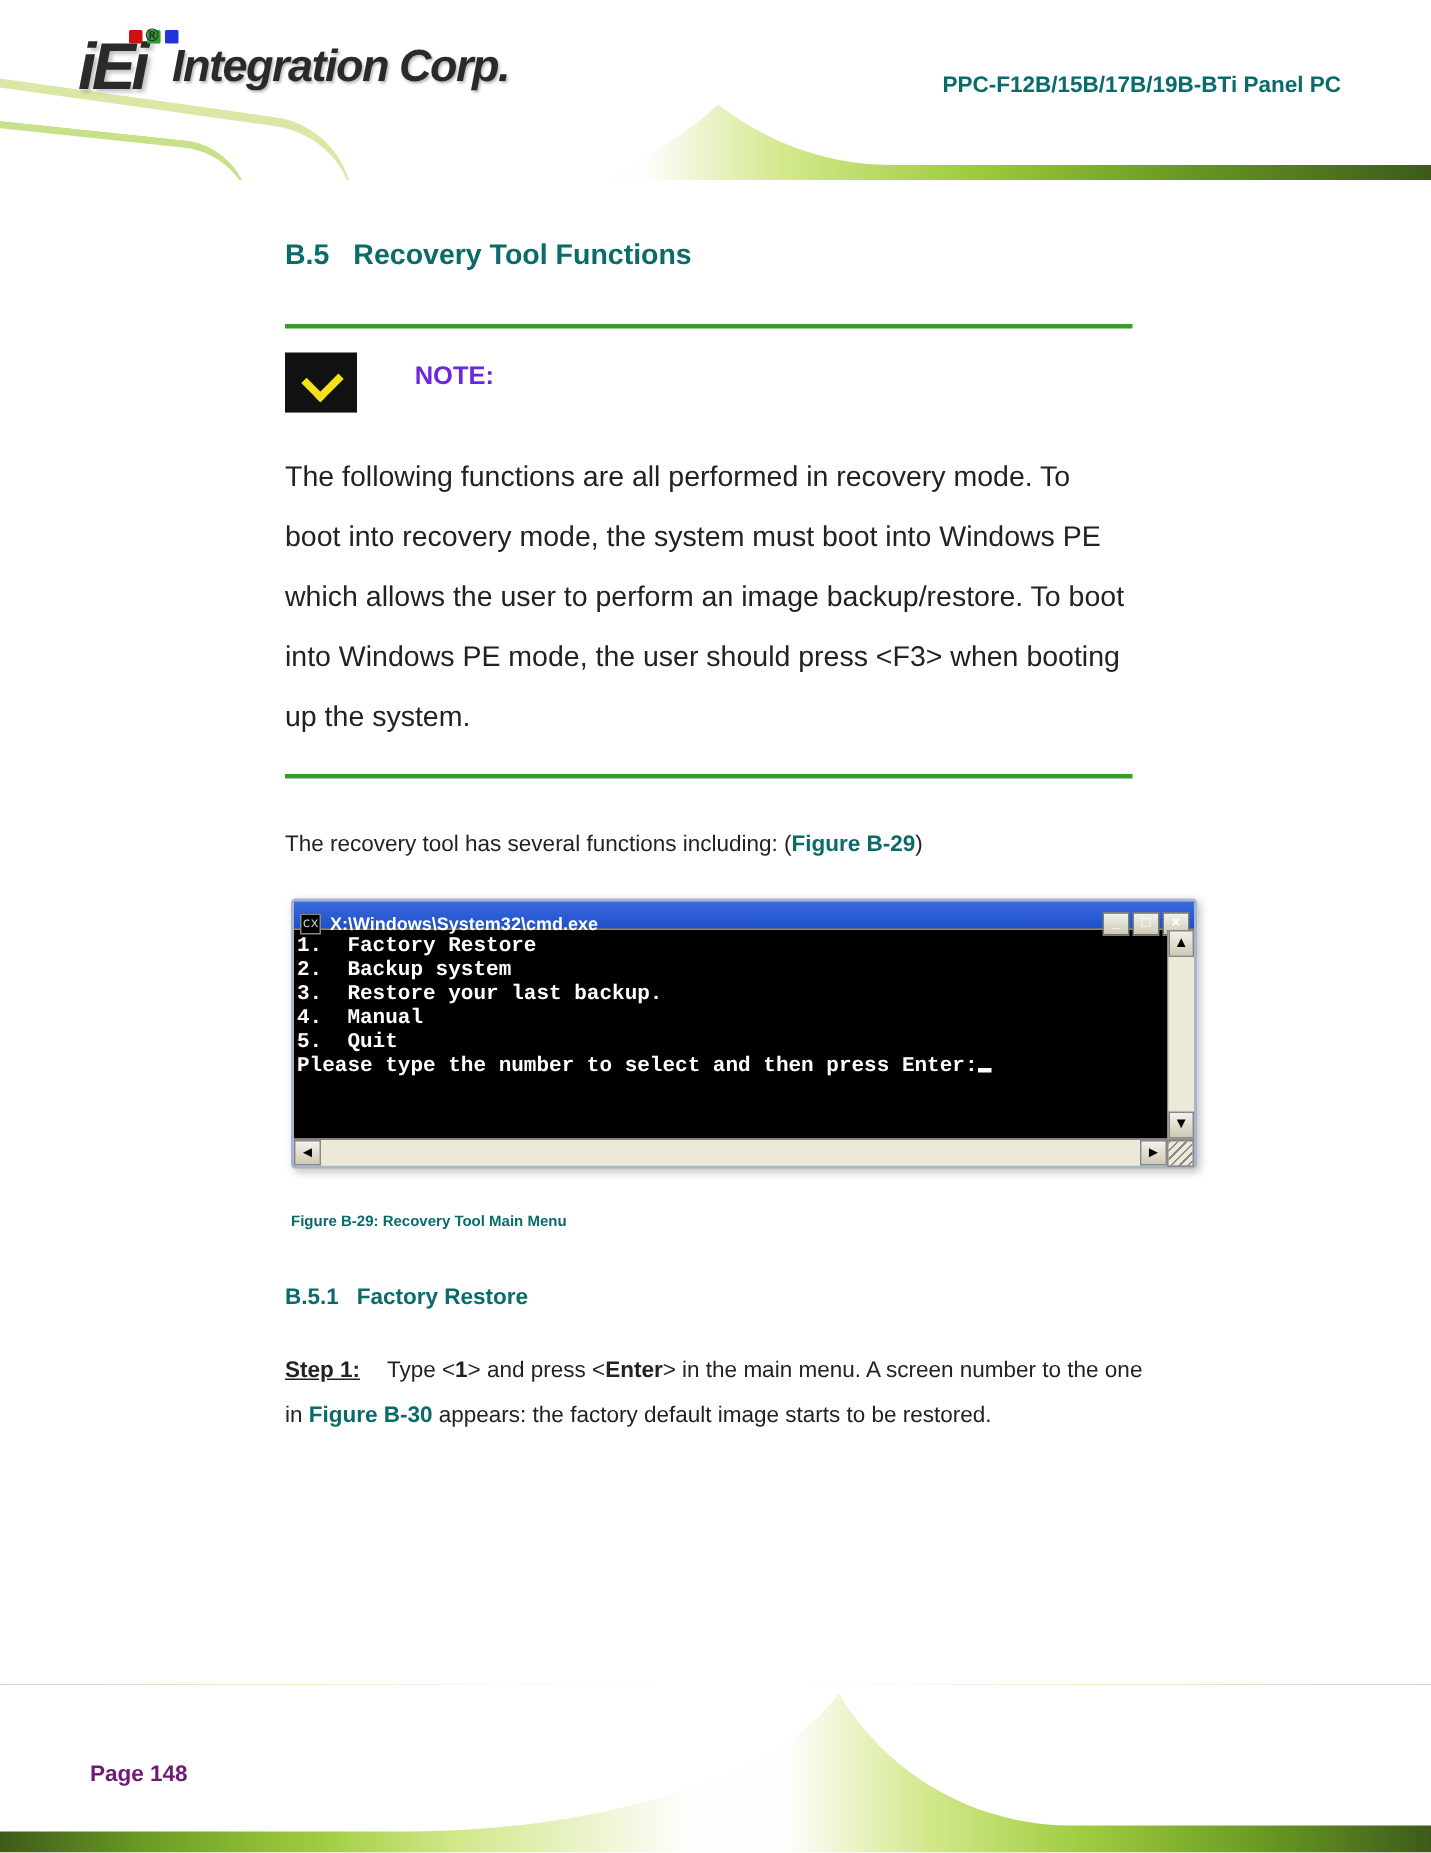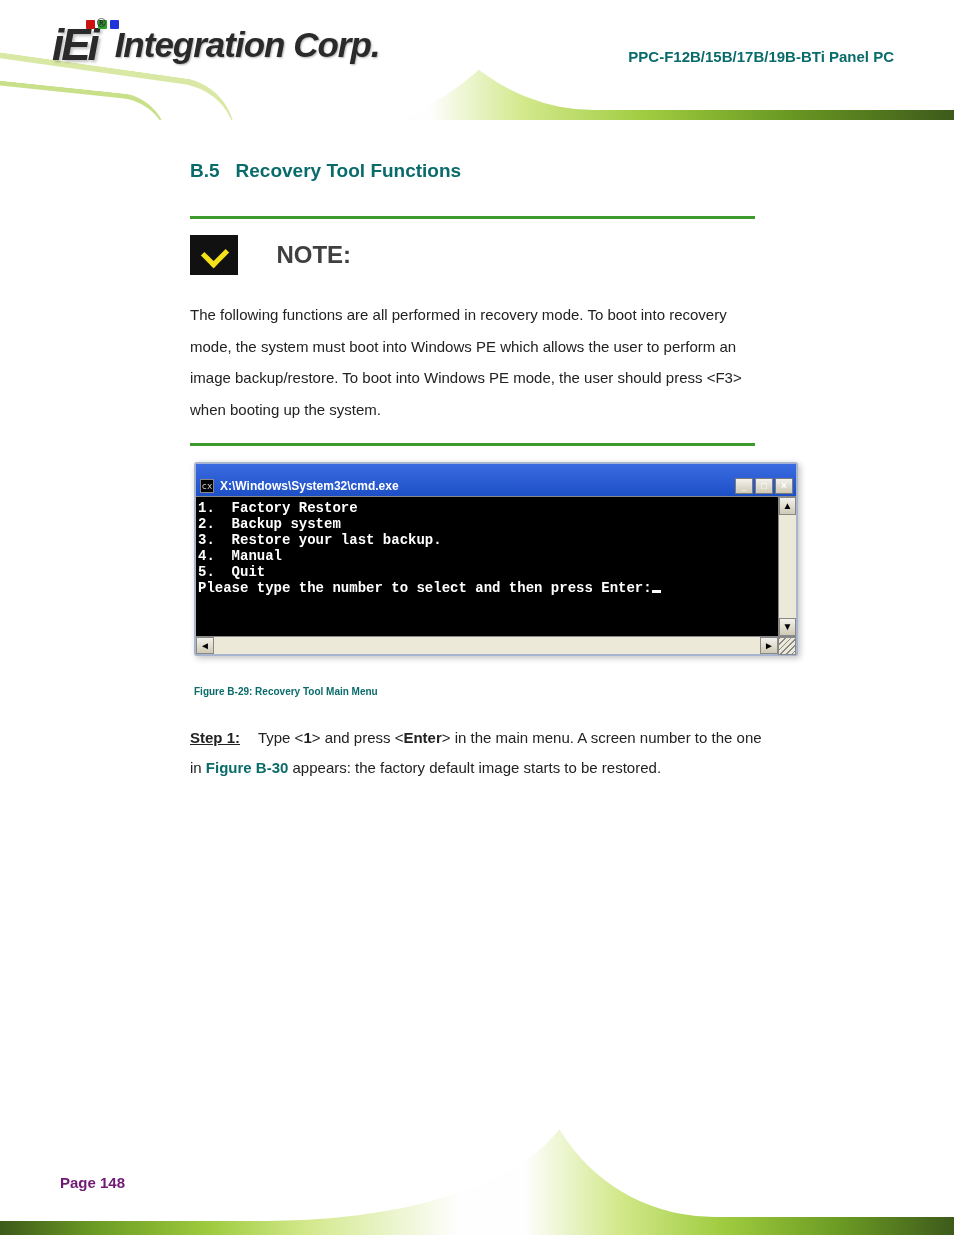--- a/index.html
+++ b/index.html
@@ -73,21 +73,21 @@
   .logo-reg {
     font-size: 12px;
     vertical-align: top;
     display: inline-block;
     transform: translateY(-4px);
   }
   .logo-text {
     font-family: "Arial Black", Arial, sans-serif;
     font-weight: 900;
     font-style: italic;
-    font-size: 35px;
+    font-size: 30px;
     letter-spacing: -1px;
     color: #2a2a2a;
     text-shadow: 1px 1px 2px rgba(0,0,0,0.3);
   }
   .product-title {
     position: absolute;
     right: 60px;
     top: 48px;
     font-size: 15px;
     font-weight: bold;
@@ -131,29 +131,29 @@
   }
   .note-icon .check {
     position: absolute; left: 14px; top: 10px;
     width: 22px; height: 18px;
     border-left: 5px solid #f5e11a;
     border-bottom: 5px solid #f5e11a;
     transform: rotate(-45deg);
   }
   .note-title {
     display: inline-block;
-    font-size: 24px;
-    font-weight: bold;
-    color: #404040;
+    font-size: 17px;
+    font-weight: bold;
+    color: #6d28d9;
     margin-left: 34px;
     vertical-align: top;
     padding-top: 6px;
   }
   .note-text {
-    font-size: 15px;
+    font-size: 19px;
     line-height: 2.1;
     color: #222;
     margin-top: 24px;
   }
 
   .body-text {
     font-size: 15px;
     line-height: 2.1;
     color: #222;
     margin: 28px 0 20px 0;
@@ -163,21 +163,21 @@
   
   .cmd-window {
     width: 604px; margin-left: 4px;
     border: 2px solid #a8b5cf;
     border-radius: 3px;
     box-shadow: 2px 2px 6px rgba(0,0,0,0.25);
     background: #ece9d8;
   }
   .cmd-title {
     display: flex; align-items: center;
-    height: 32px;
+    height: 18px;
     padding: 12px 3px 0 4px;
     background: linear-gradient(#3a6be0, #1d4fc7);
     color: #fff;
     font: bold 12px "Tahoma", sans-serif;
     justify-content: flex-end;
   }
   .cmd-title .ico {
     width: 14px; height: 14px; background:#000; border:1px solid #888;
     margin-right: 6px; font: 9px monospace; color:#ccc; text-align:center; line-height:12px;
   }
@@ -319,20 +319,24 @@
   <div class="green-rule"></div>
 
   <div class="note-block">
     <span class="note-icon"><span class="check"></span></span>
     <span class="note-title">NOTE:</span>
     <div class="note-text">The following functions are all performed in recovery mode. To boot into recovery mode, the system must boot into Windows PE which allows the user to perform an image backup/restore. To boot into Windows PE mode, the user should press &lt;F3&gt; when booting up the system.</div>
   </div>
 
   <div class="green-rule"></div>
 
+  <div class="body-text">
+    <span>The recovery tool has several functions including:</span>
+    (<span class="figref">Figure B-29</span>)
+  </div>
 
   <div class="cmd-window">
     <div class="cmd-title">
       <span class="ico">cx</span>
       <span>X:\Windows\System32\cmd.exe</span>
       <span class="spacer"></span>
       <span class="winbtn">_</span>
       <span class="winbtn">□</span>
       <span class="winbtn">×</span>
     </div>
@@ -352,20 +356,23 @@
     <div class="cmd-hscroll">
       <div class="scrbtn">◄</div>
       <div class="scrtrack"></div>
       <div class="scrbtn">►</div>
       <div class="cmd-resize"></div>
     </div>
   </div>
 
   <div class="figure-caption">Figure B-29: Recovery Tool Main Menu</div>
 
+  <div class="subsection-heading">
+    <span class="num">B.5.1</span><span>Factory Restore</span>
+  </div>
 
   <div class="step-text">
     <span class="steplabel">Step 1:</span>
     <span>Type &lt;</span><span class="kbd">1</span><span>&gt; and press &lt;</span><span class="kbd">Enter</span><span>&gt; in the main menu.</span>
     <span>A screen number to the one in </span><span class="figref">Figure B-30</span><span> appears: the factory default image starts to be restored.</span>
   </div>
 
 </div>
 
 <div class="footer-band"></div>

